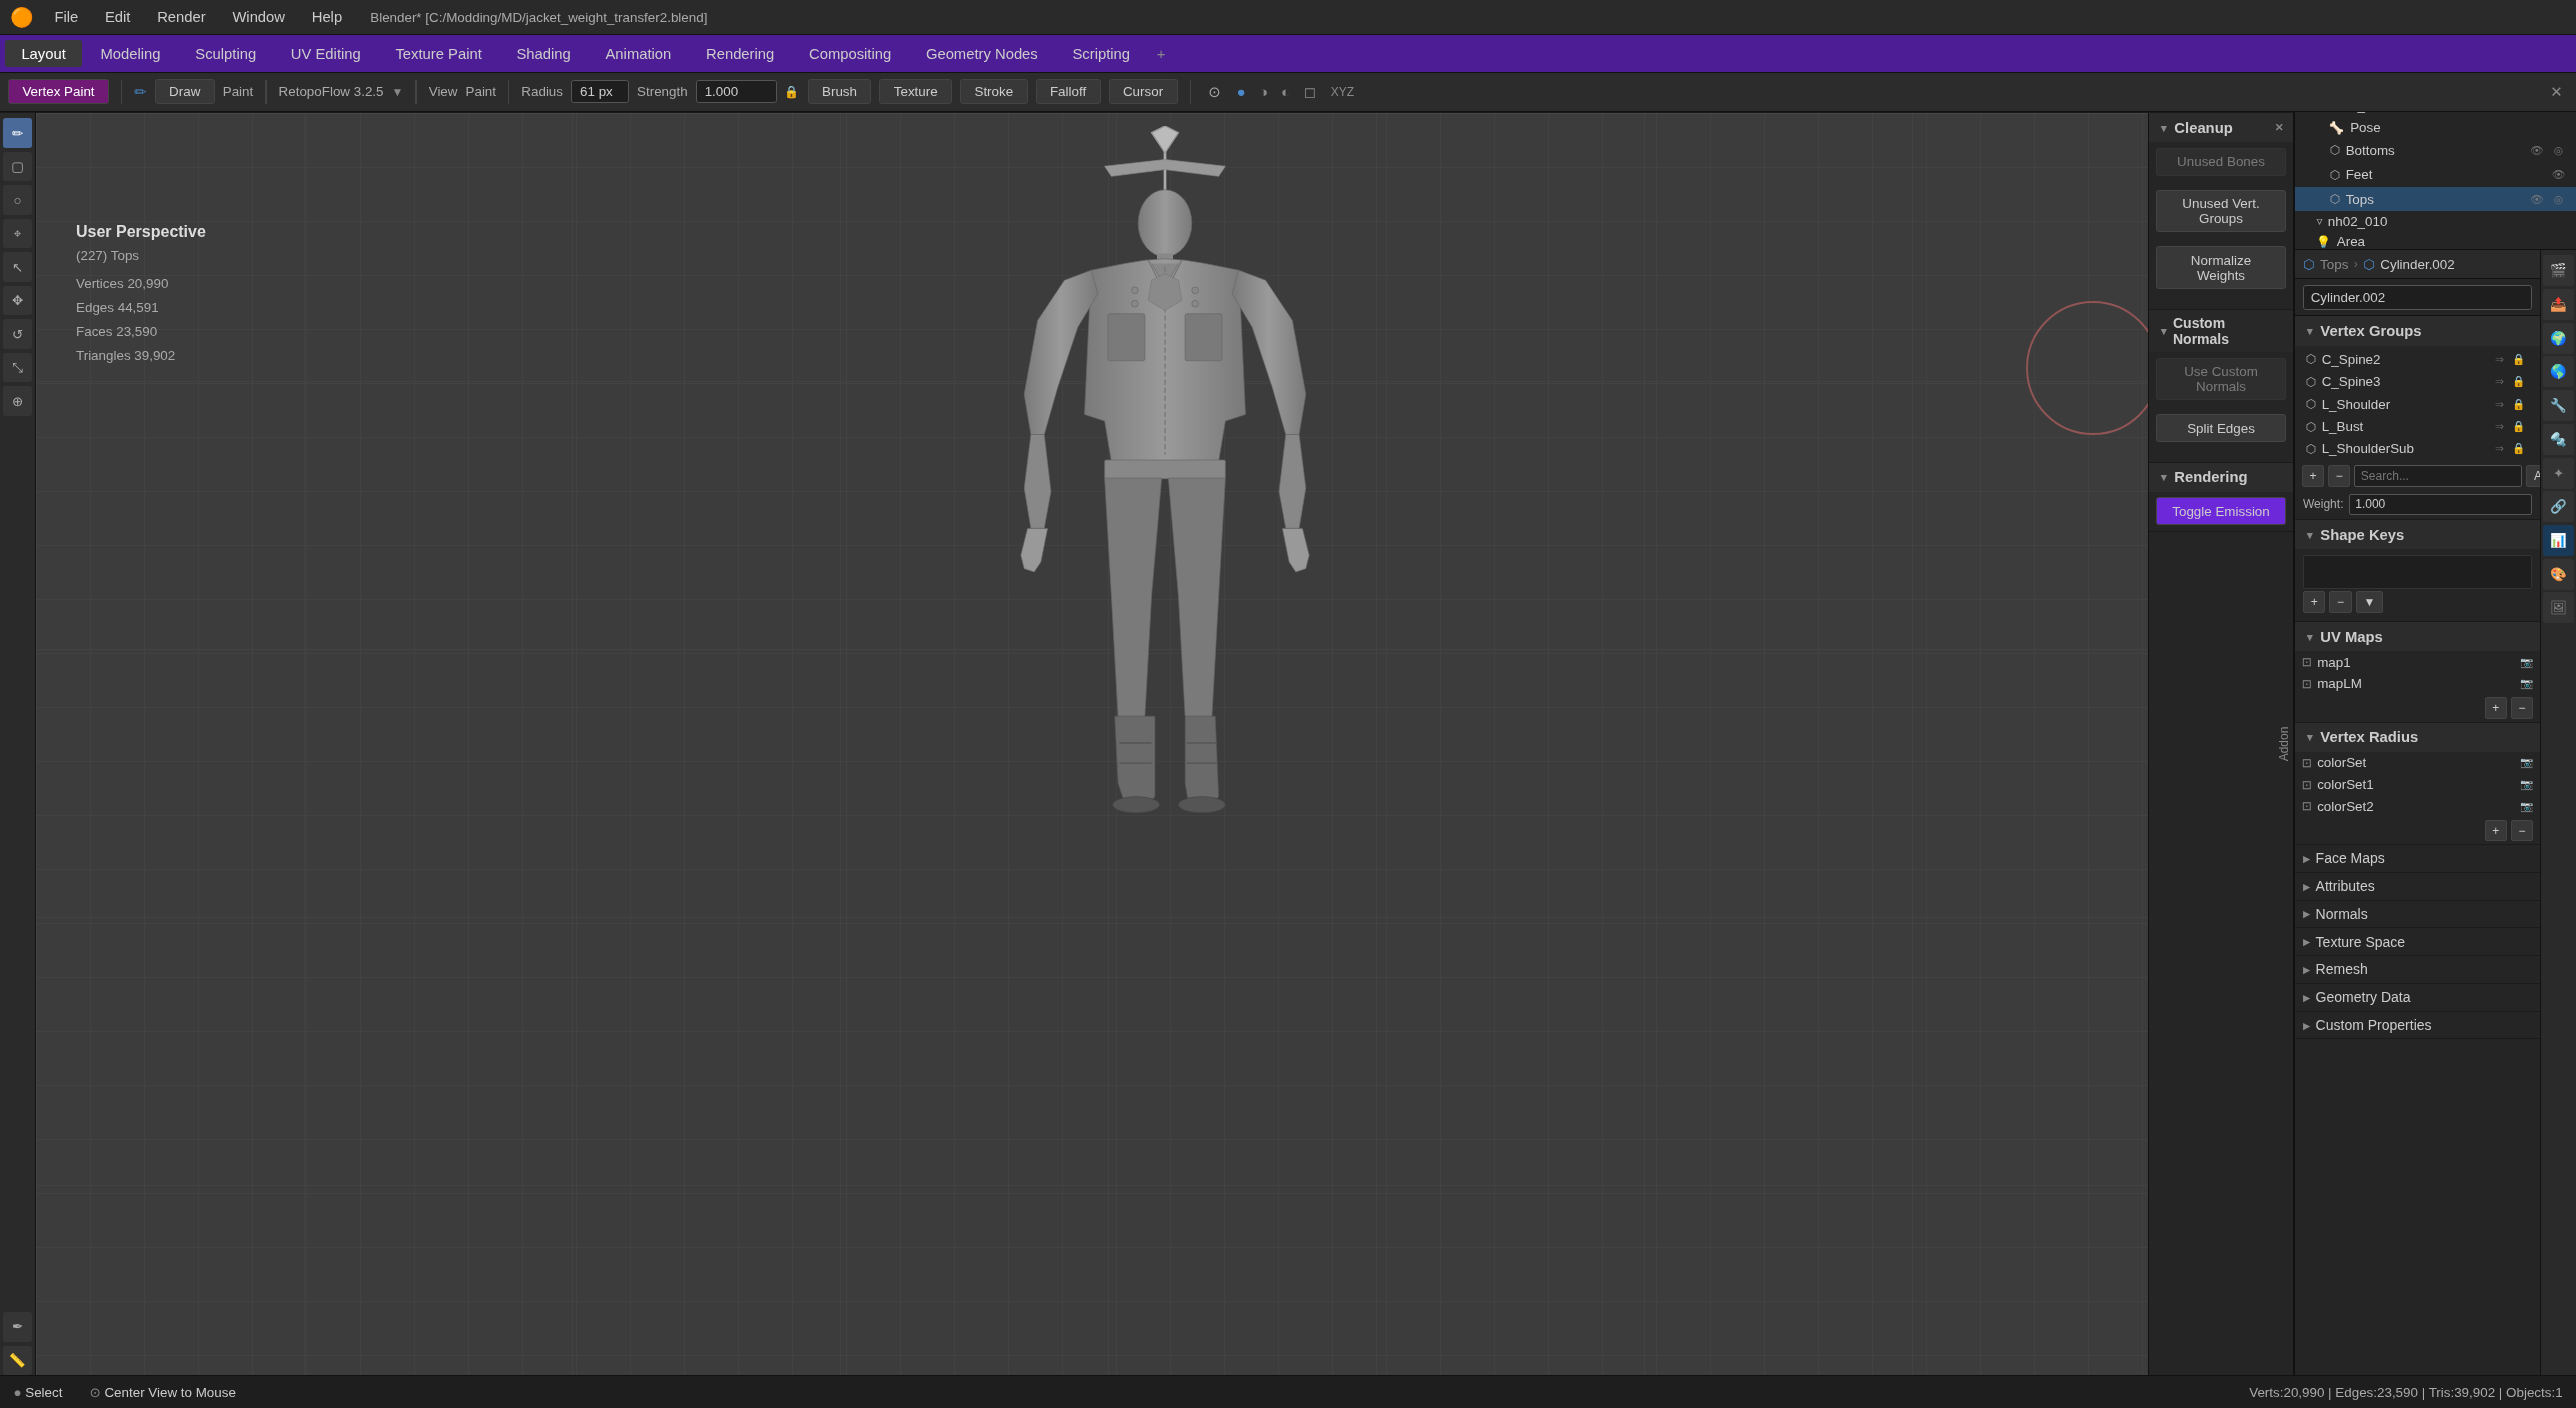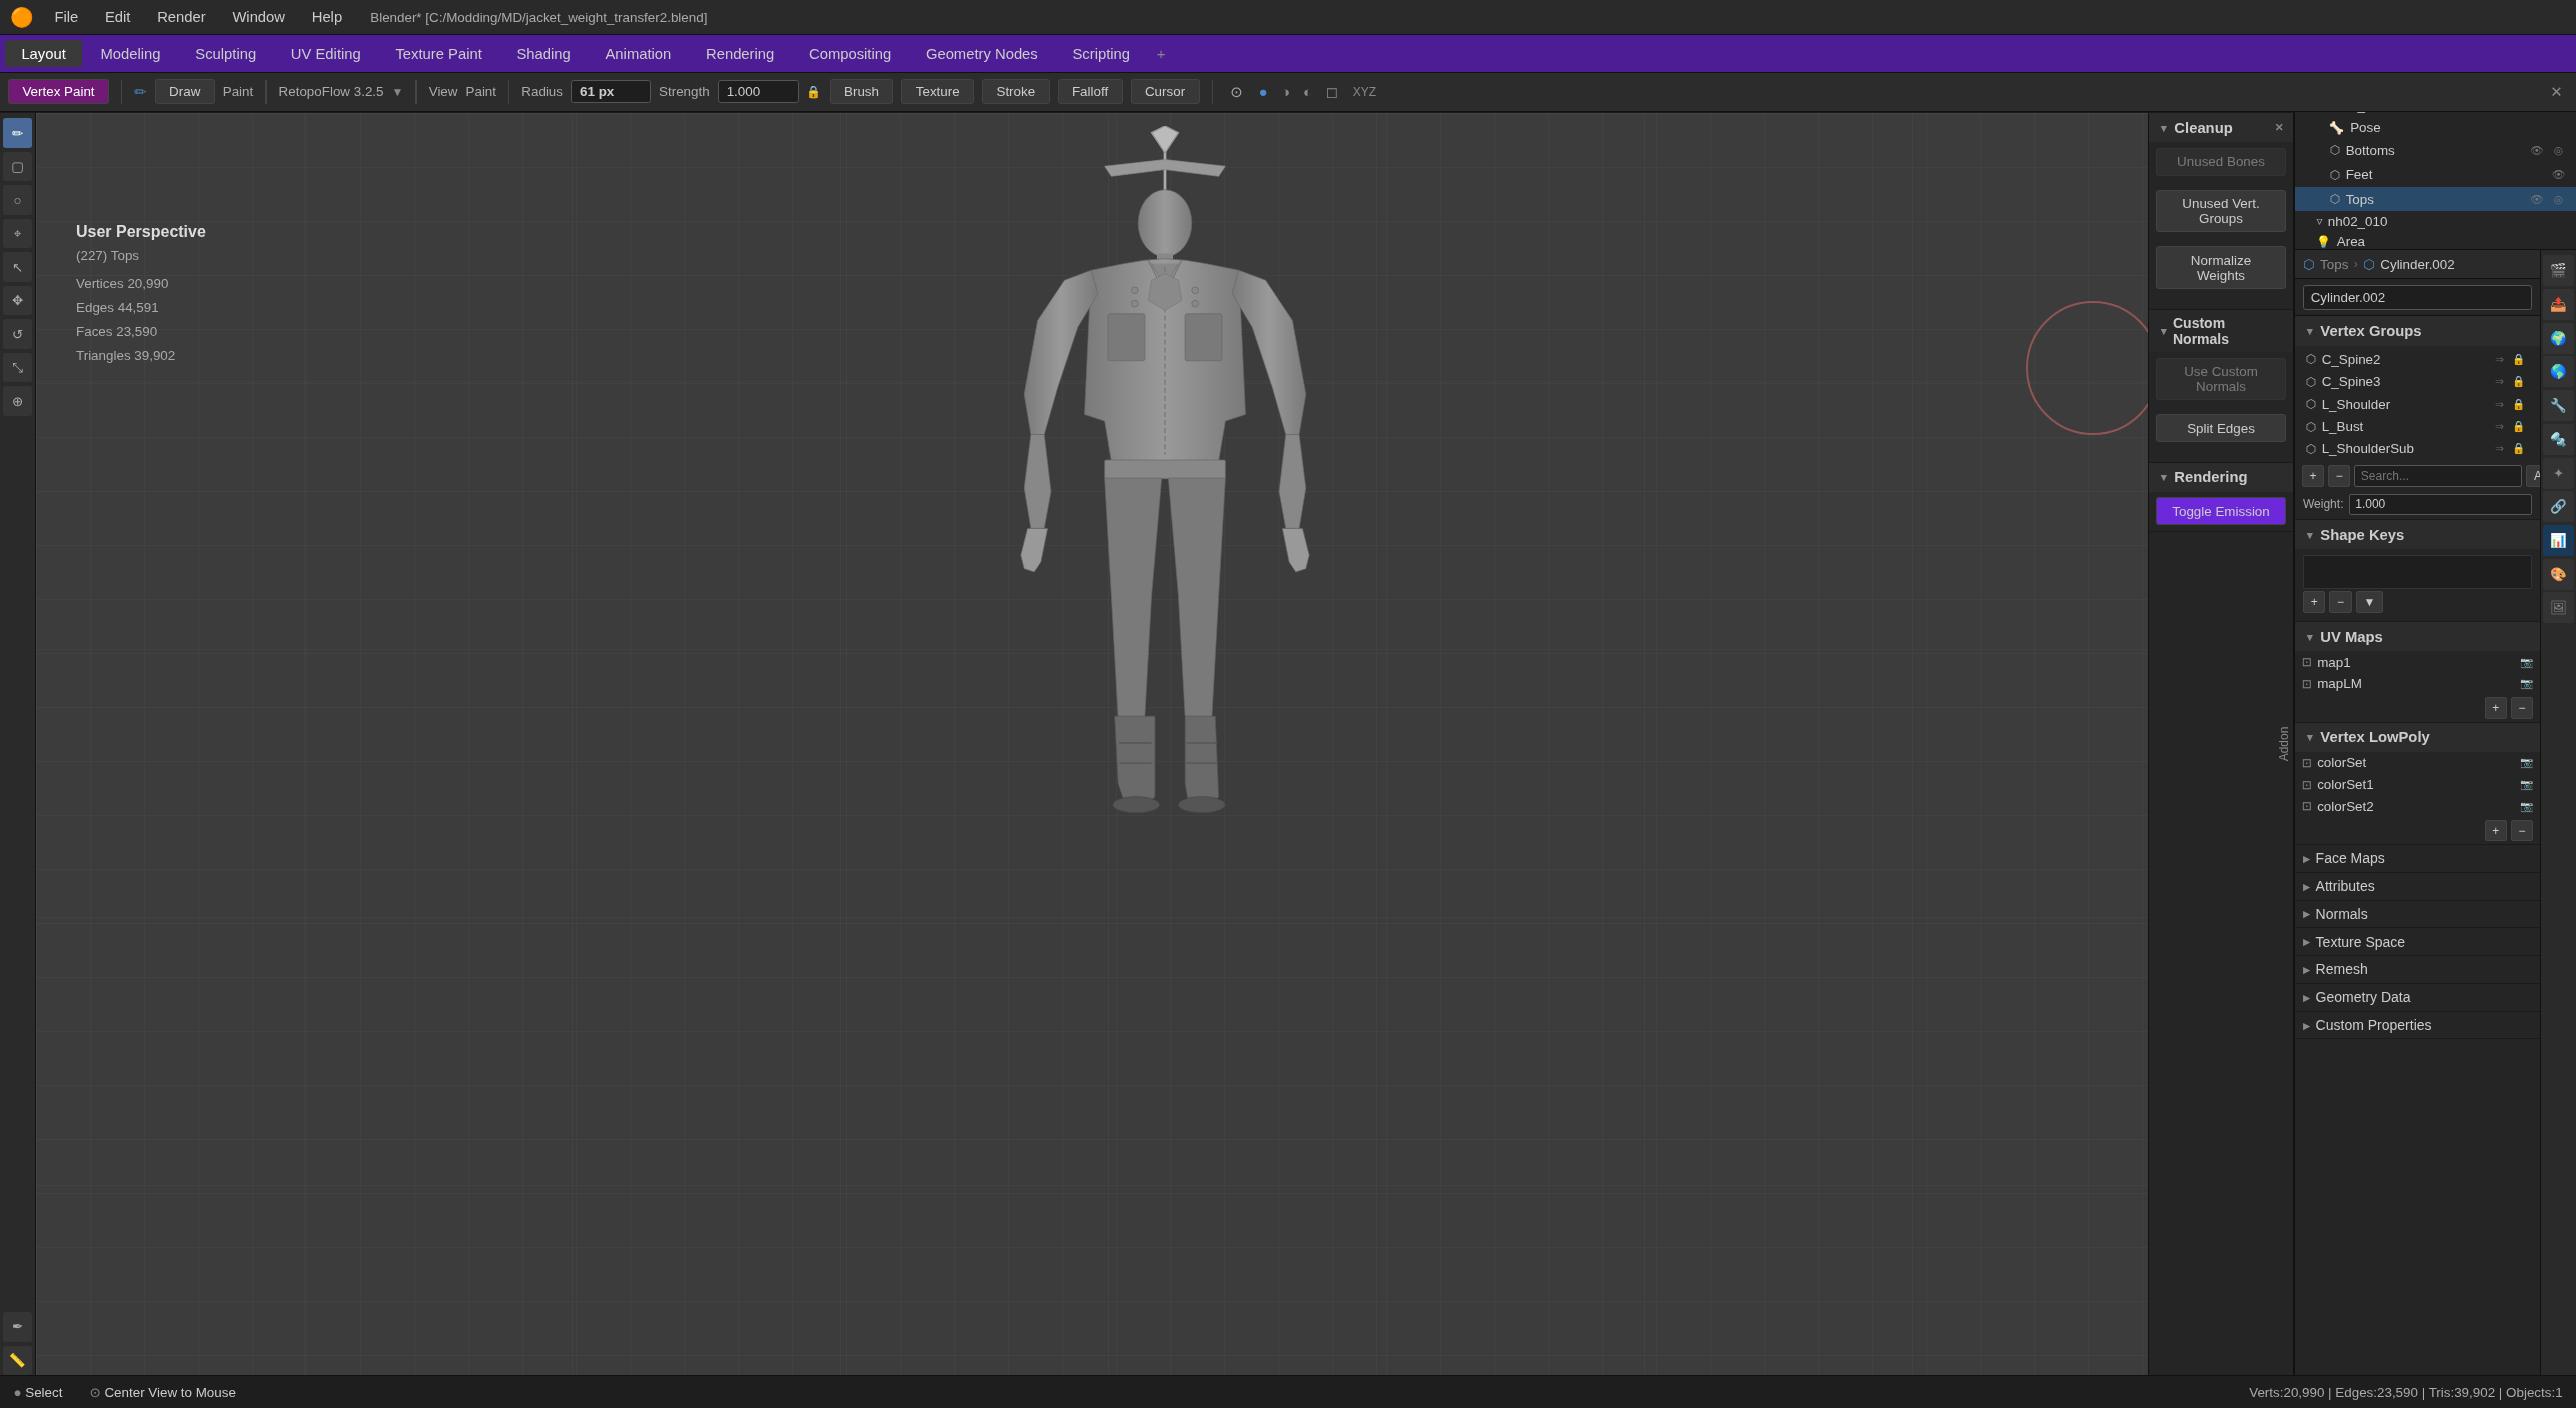--- a/index.html
+++ b/index.html
@@ -601,21 +601,21 @@
   <div class="toolbar-btn">Draw</div>
   <span class="toolbar-label">Paint</span>
   <div class="toolbar-sep"></div>
   <span class="toolbar-label">RetopoFlow 3.2.5</span>
   <span style="color:#888; font-size:12px;">▼</span>
   <div class="toolbar-sep"></div>
   <span class="toolbar-label">View</span>
   <span class="toolbar-label">Paint</span>
   <div class="toolbar-sep"></div>
   <span class="toolbar-label">Radius</span>
-  <input class="toolbar-input" style="width: 80px; font-weight: bold;" value="61 px">
+  <input class="toolbar-input" style="width: 58px;" value="61 px">
   <span class="toolbar-label">Strength</span>
   <input class="toolbar-input" style="width: 81px;" value="1.000">
   <span style="font-size:12px; color:#888;">🔒</span>
   <div class="toolbar-btn">Brush</div>
   <div class="toolbar-btn">Texture</div>
   <div class="toolbar-btn">Stroke</div>
   <div class="toolbar-btn">Falloff</div>
   <div class="toolbar-btn">Cursor</div>
   <div class="toolbar-sep"></div>
   <span style="font-size:14.8px; color:#aaa; cursor:pointer; padding:0 5.4px;">⊙</span>
@@ -975,21 +975,21 @@
     </div>
     <div style="padding:2.7px 6.7px; display:flex; justify-content:flex-end; gap:4px;">
       <button class="list-ctrl-btn">+</button>
       <button class="list-ctrl-btn">−</button>
     </div>
   </div>
 
   <div class="section">
     <div class="section-header">
       <span class="section-arrow">▼</span>
-      <span>Vertex LowPoly</span>
+      <span>Vertex Radius</span>
     </div>
     <div>
       <div class="vc-item">
         <span style="font-size:12px; color:#888; margin-right:5.4px;">⊡</span>
         <span>colorSet</span>
         <span style="margin-left:auto; font-size:10.7px; color:#888;">📷</span>
       </div>
       <div class="vc-item">
         <span style="font-size:12px; color:#888; margin-right:5.4px;">⊡</span>
         <span>colorSet1</span>

